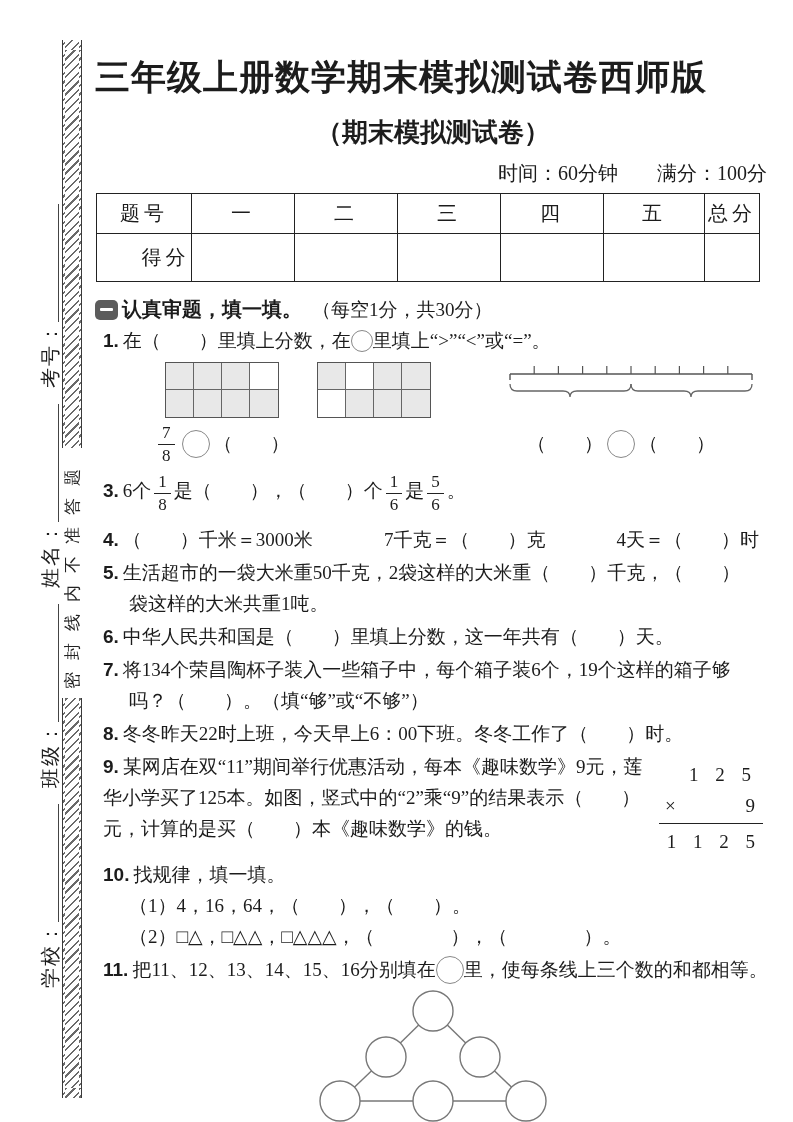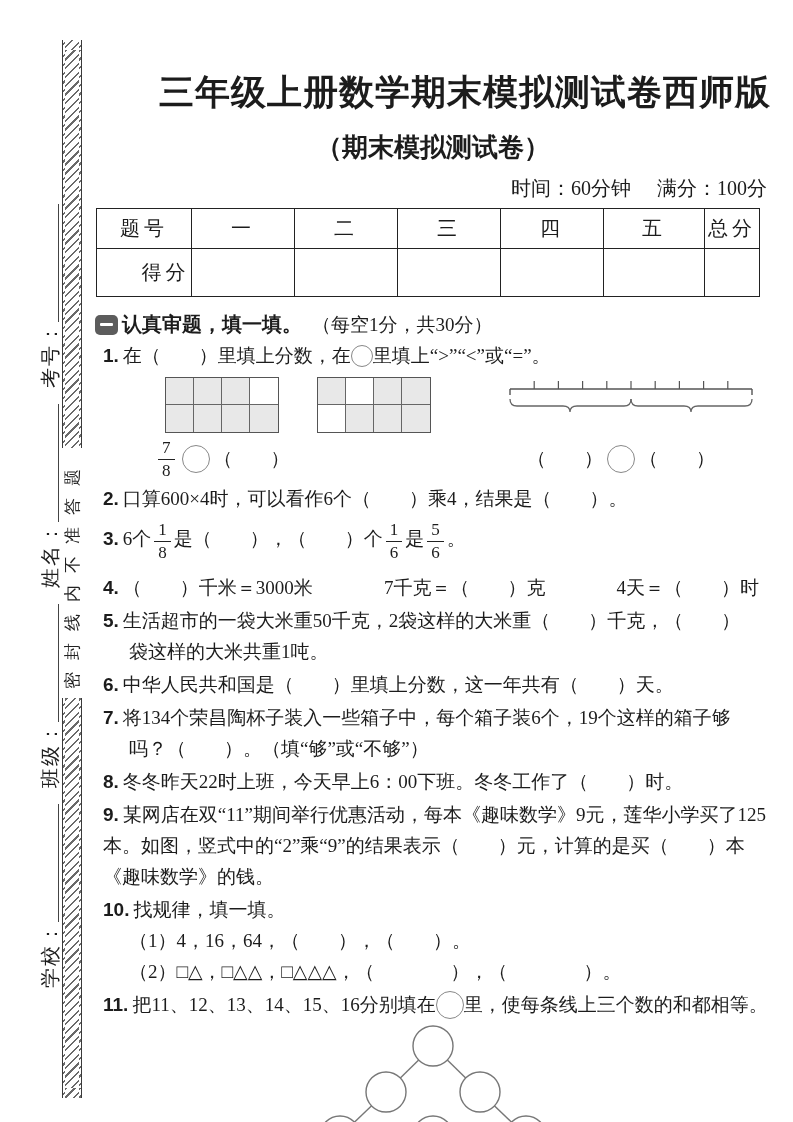--- a/index.html
+++ b/index.html
@@ -19,23 +19,23 @@
              background:repeating-linear-gradient(135deg,#6a6a6a 0 1.6px,transparent 1.6px 6.2px);
              background-origin:content-box;padding:10px 2px;}
   .seal-text-outer{position:absolute;left:62px;top:448px;width:20px;height:250px;}
   .seal-text-inner{position:absolute;left:-1px;top:250px;width:250px;height:22px;
                    transform:rotate(-90deg);transform-origin:0 0;
                    background:#fff;display:flex;align-items:center;justify-content:center;}
   .seal-text-inner span{font-size:17px;letter-spacing:12px;white-space:nowrap;color:#222;}
 
   
   .content{position:absolute;left:95px;top:40px;width:676px;}
-  .title{font-size:35px;font-weight:bold;text-align:right;letter-spacing:1px;line-height:48px;margin-top:29px;}
+  .title{font-size:35px;font-weight:bold;text-align:left;letter-spacing:1px;line-height:48px;margin-top:14px;}
   .subtitle{font-size:26px;font-weight:bold;text-align:center;line-height:38px;margin-top:12px;}
-  .infoline{display:flex;justify-content:flex-end;gap:26px;font-size:20px;margin:8px 4px 6px 0;}
+  .infoline{display:flex;justify-content:flex-end;gap:39px;font-size:20px;margin:8px 4px 6px 0;}
 
   table.score{border-collapse:collapse;width:664px;margin:4px 0 0 1px;table-layout:fixed;}
   table.score td{border:1.7px solid #222;text-align:center;font-size:20px;letter-spacing:4px;}
   table.score tr.hrow td{height:37px;}
   table.score tr.srow td{height:45px;padding-left:44px;}
 
   .sec-head{display:flex;align-items:center;margin-top:14px;}
   .badge{width:23px;height:20px;background:#5c5c5c;border-radius:5px;margin-right:4px;
          display:inline-flex;align-items:center;justify-content:center;flex:0 0 auto;}
   .badge i{display:block;width:13px;height:3.5px;background:#fff;border-radius:1px;}
@@ -190,23 +190,20 @@
         </span>
       <span class="circ mid" style="margin:0 4px"></span>
       <span>（　　）</span>
       <span class="gap"></span>
       <span>（　　）</span>
       <span class="circ mid" style="margin:0 4px"></span>
       <span>（　　）</span>
       <span style="width:56px"></span>
     </div>
 
-    <div class="q">
-      <span class="qnum">2.</span><span>口算600×4时，可以看作6个（　　）乘4，结果是（　　）。</span>
-    </div>
 
     <div class="q" style="margin-top:6px">
       <span class="qnum">3.</span><span>6个</span><span class="frac">
           <span class="fn">1</span>
           <span class="fd">8</span>
         </span><span>是（　　），（　　）个</span><span class="frac">
           <span class="fn">1</span>
           <span class="fd">6</span>
         </span><span>是</span><span class="frac">
           <span class="fn">5</span>
@@ -232,20 +229,28 @@
     <div class="q">
       <div><span class="qnum">7.</span><span>将134个荣昌陶杯子装入一些箱子中，每个箱子装6个，19个这样的箱子够</span></div>
       <div class="q-indent">吗？（　　）。（填“够”或“不够”）</div>
     </div>
 
     <div class="q">
       <span class="qnum">8.</span><span>冬冬昨天22时上班，今天早上6：00下班。冬冬工作了（　　）时。</span>
     </div>
 
     <div class="q" style="overflow:hidden">
+      <div class="mult">
+        <div class="r1">1 2 5</div>
+        <div class="r2">
+            <span>×</span>
+            <span>9</span>
+          </div>
+        <div class="r3">1 1 2 5</div>
+      </div>
       <span class="qnum">9.</span><span>某网店在双“11”期间举行优惠活动，每本《趣味数学》9元，莲华小学买了125本。如图，竖式中的“2”乘“9”的结果表示（　　）元，计算的是买（　　）本《趣味数学》的钱。</span>
     </div>
 
     <div class="q">
       <div><span class="qnum">10.</span><span>找规律，填一填。</span></div>
       <div class="q-indent">（1）4，16，64，（　　），（　　）。</div>
       <div class="q-indent">（2）□△，□△△，□△△△，（　　　　），（　　　　）。</div>
     </div>
 
     <div class="q">

